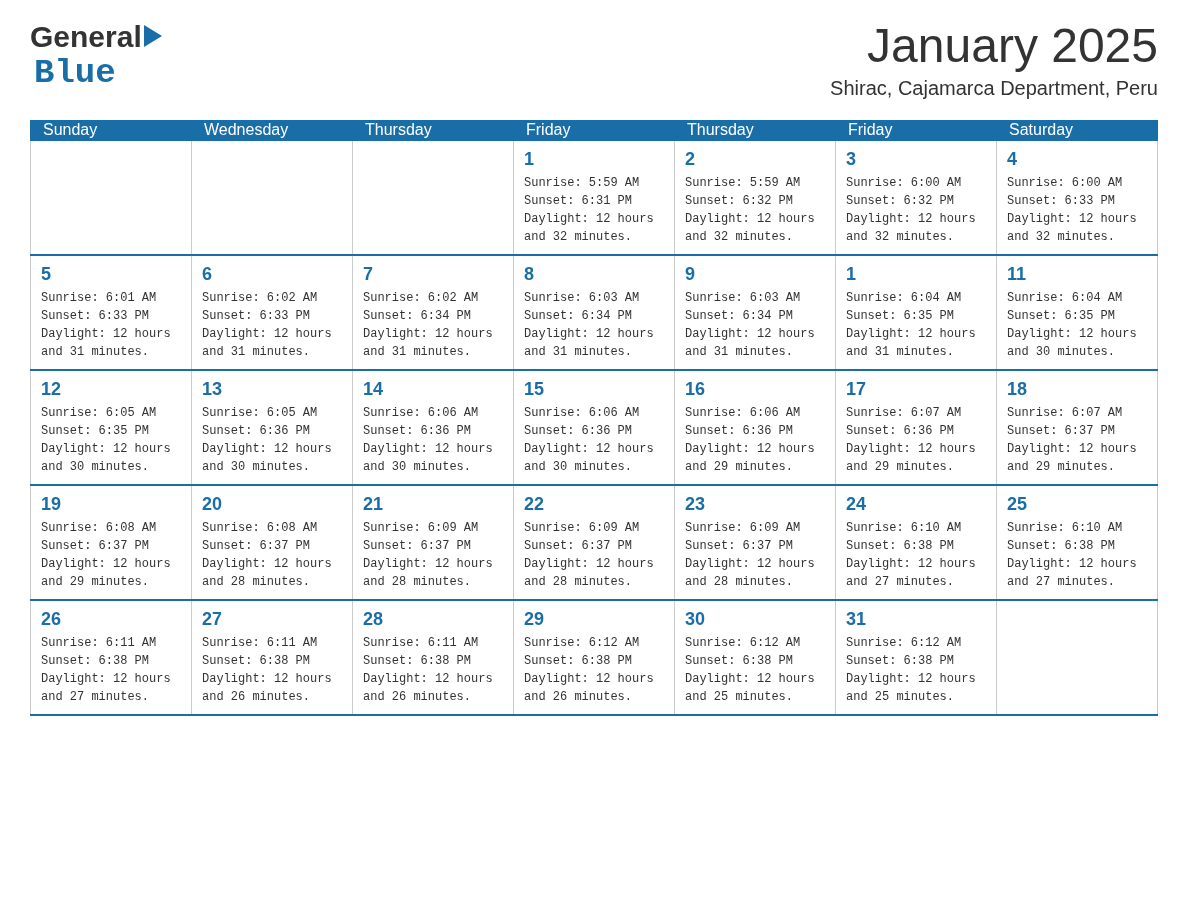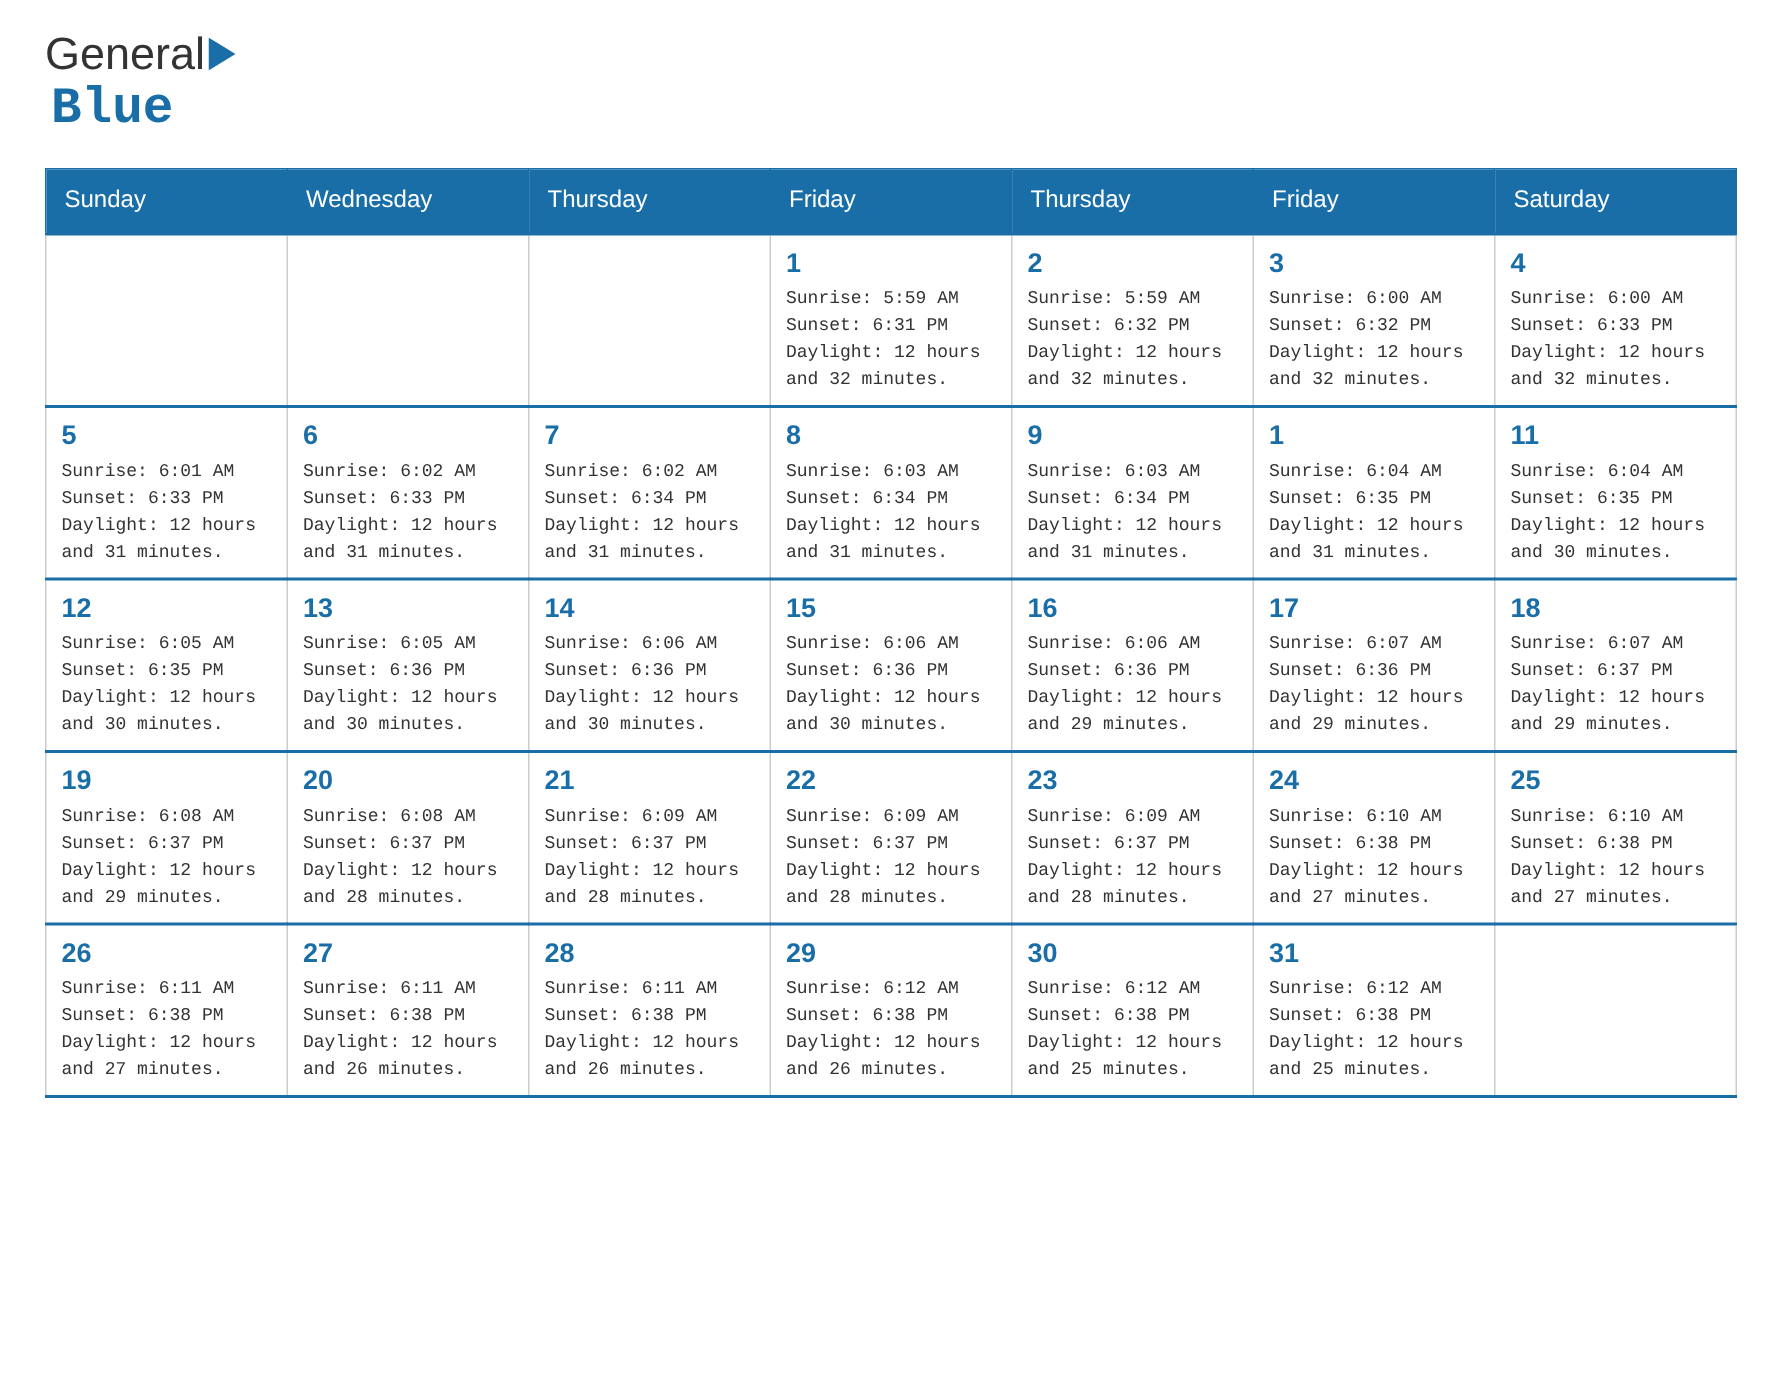--- a/index.html
+++ b/index.html
@@ -42,21 +42,21 @@
       color: #333;
       margin-top: 4px;
     }
     .calendar {
       width: 100%;
       border-collapse: collapse;
     }
     .calendar thead th {
       background-color: #1a6ea8;
       color: #fff;
-      padding: 12px 12px;
+      padding: 0 12px;
       text-align: left;
       font-size: 16px;
       font-weight: normal;
       border: 1px solid #1a6ea8;
     }
     .calendar tbody td {
       border: 1px solid #ccc;
       vertical-align: top;
       padding: 8px 10px;
       width: 14.28%;
@@ -79,29 +79,33 @@
     }
     tr { border-bottom: 2px solid #1a6ea8; }
   </style>
 </head>
 <body>
 
 <div class="header">
   <div class="logo">
     <div class="logo-wrapper">
       <div class="logo-line1">
-        <span style="font-size:30px;font-weight:normal;color:#333;">General</span>
+        <span style="font-size:30px;font-weight:bold;color:#333;">General</span>
         <svg width="18" height="22" viewBox="0 0 18 22" style="margin-left:2px;margin-top:-2px;">
           <polygon points="0,0 18,11 0,22" fill="#1a6ea8"></polygon>
         </svg>
       </div>
       <div>
         <span style="font-size:34px;font-weight:bold;color:#1a6ea8;margin-left:4px;font-family:Liberation Mono, monospace;">Blue</span>
       </div>
     </div>
+  </div>
+  <div class="title-section">
+    <div class="month-title">January 2025</div>
+    <div class="location-title">Shirac, Cajamarca Department, Peru</div>
   </div>
 </div>
 
 <table class="calendar">
   <thead>
     <tr>
     <th>Sunday</th>
         <th>Wednesday</th>
         <th>Thursday</th>
         <th>Friday</th>

